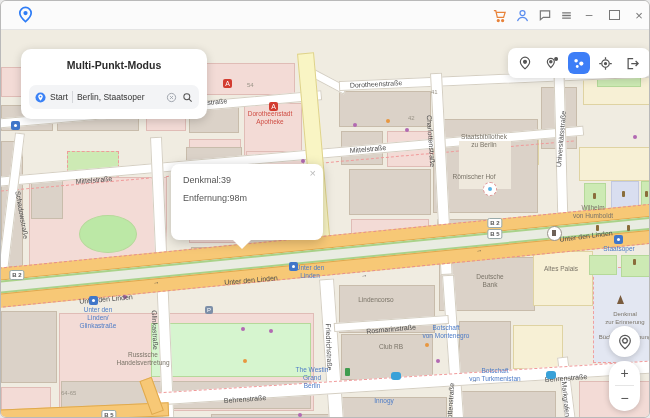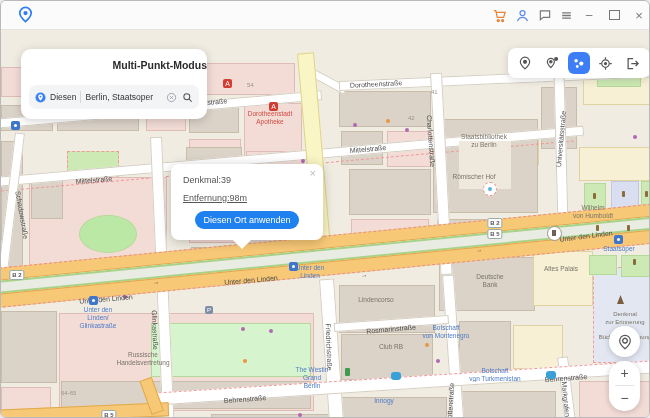--- a/index.html
+++ b/index.html
@@ -27,21 +27,21 @@
   .badge{position:absolute;font-size:6px;font-weight:bold;color:#555;background:#fff;border:1px solid #9aa;border-radius:2px;padding:0 2px;line-height:8px;z-index:9;transform:translate(-50%,-50%);}
   .dot{position:absolute;width:4px;height:4px;border-radius:50%;z-index:7;}
   .dot.p{background:#b269b2;}
   .dot.o{background:#e8973f;}
   .tstop{position:absolute;width:9px;height:9px;background:#3f76c9;border-radius:2px;z-index:9;display:flex;align-items:center;justify-content:center;}
   .tstop::after{content:"";width:3px;height:3px;background:#fff;border-radius:50%;}
   .arrow{position:absolute;font-size:6px;color:#333;z-index:8;}
   .statue{position:absolute;width:3px;height:6px;background:#8a6d3b;border-radius:1px;z-index:7;}
   
   #panel{position:absolute;left:20px;top:48px;width:186px;height:70px;background:#fff;border-radius:10px;box-shadow:0 2px 10px rgba(0,0,0,.18);z-index:40;}
-  #panel .ptitle{text-align:right;font-size:10.5px;font-weight:bold;color:#2b2b2b;margin-top:10px;}
+  #panel .ptitle{text-align:center;font-size:10.5px;font-weight:bold;color:#2b2b2b;margin-top:10px;}
   #searchbox{position:absolute;left:8px;top:36px;width:170px;height:24px;background:#f3f4f6;border-radius:7px;display:flex;align-items:center;padding:0 6px;box-sizing:border-box;}
   #searchbox .slabel{font-size:8.5px;color:#333;margin:0 4px 0 4px;}
   #searchbox .sep{width:1px;height:12px;background:#d4d6da;margin-right:4px;}
   #searchbox .sval{font-size:8.5px;color:#333;flex:1;white-space:nowrap;overflow:hidden;}
   
   #tooltip{position:absolute;left:170px;top:163px;width:152px;height:76px;background:#fff;border-radius:8px;box-shadow:0 2px 12px rgba(0,0,0,.22);z-index:45;}
   #tooltip::after{content:"";position:absolute;left:62px;bottom:-9px;border:9px solid transparent;border-top-color:#fff;border-bottom:0;}
   #tooltip .tclose{position:absolute;right:7px;top:3px;font-size:11px;color:#bbb;cursor:pointer;}
   #tooltip .trow{position:absolute;left:12px;font-size:9px;color:#555;}
   #applybtn{position:absolute;left:24px;top:47px;width:104px;height:18px;background:#1f80f0;border:none;border-radius:10px;color:#fff;font-size:9px;display:flex;align-items:center;justify-content:center;cursor:pointer;}
@@ -301,43 +301,42 @@
   <div id="panel">
     <div class="ptitle">Multi-Punkt-Modus</div>
     <div id="searchbox">
       <span>
         <svg width="11" height="11" viewBox="0 0 24 24">
             <circle cx="12" cy="12" r="11" fill="#3b82f6"></circle>
             <path d="M12 5c-2.8 0-5 2.2-5 5 0 3.4 5 9 5 9s5-5.6 5-9c0-2.8-2.2-5-5-5z" fill="#fff"></path>
             <circle cx="12" cy="10" r="2" fill="#3b82f6"></circle>
           </svg>
       </span>
-      <span class="slabel">Diesen</span>
+      <span class="slabel">Start</span>
       <span class="sep"></span>
       <span class="sval">Berlin, Staatsoper</span>
       <span style="margin:0 5px;display:flex;">
         <svg width="11" height="11" viewBox="0 0 24 24" fill="none" stroke="#9aa0a8" stroke-width="2">
             <circle cx="12" cy="12" r="9"></circle>
             <path d="M9 9l6 6M15 9l-6 6"></path>
           </svg>
       </span>
       <span style="display:flex;">
         <svg width="11" height="11" viewBox="0 0 24 24" fill="none" stroke="#555" stroke-width="2.2">
             <circle cx="10.5" cy="10.5" r="6.5"></circle>
             <path d="M15.5 15.5L21 21"></path>
           </svg>
       </span>
     </div>
   </div>
 
   <div id="tooltip">
     <span class="tclose">×</span>
     <div class="trow" style="top:11px;">Denkmal:39</div>
-    <div class="trow" style="top:29px;text-decoration:underline;">Entfernung:98m</div>
-    <button id="applybtn">Diesen Ort anwenden</button>
+    <div class="trow" style="top:29px;">Entfernung:98m</div>
   </div>
 
   <div id="modebar">
     <span class="mode-ic">
       <svg width="14" height="14" viewBox="0 0 24 24" fill="none" stroke="#555" stroke-width="2">
           <path d="M12 2C7.6 2 4 5.6 4 10c0 5.3 8 12 8 12s8-6.7 8-12c0-4.4-3.6-8-8-8z"></path>
           <circle cx="12" cy="10" r="2.5" fill="#555"></circle>
         </svg>
     </span>
     <span class="mode-ic">

